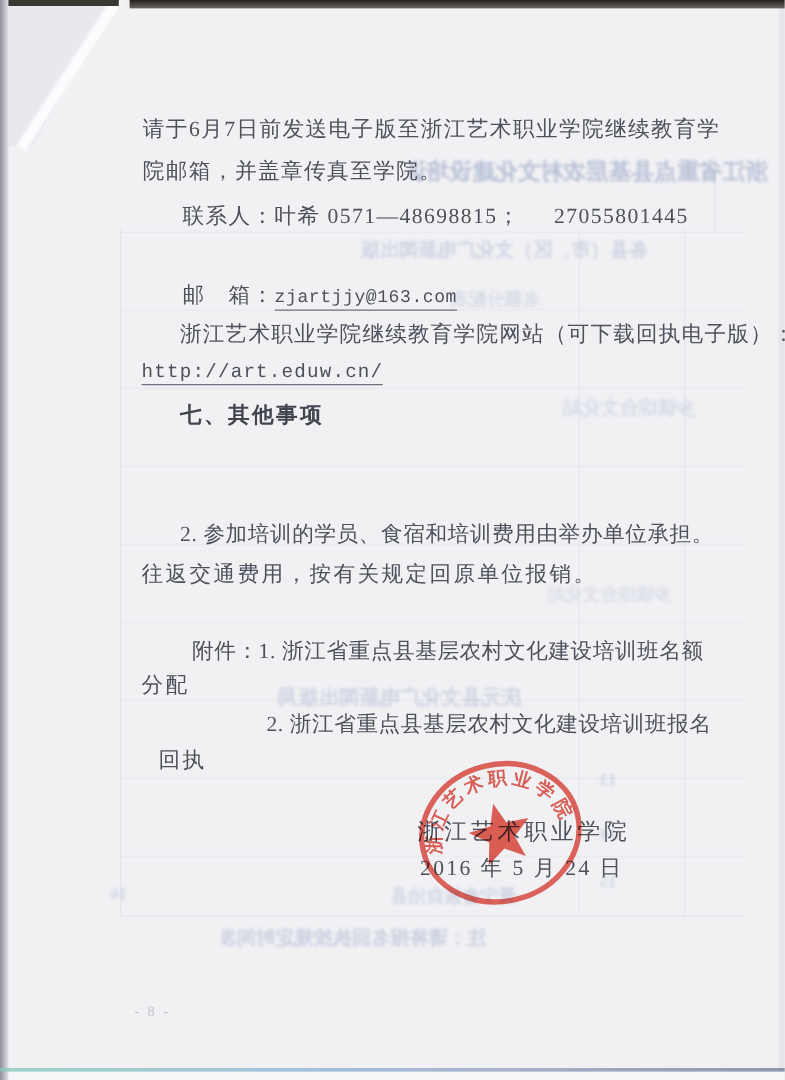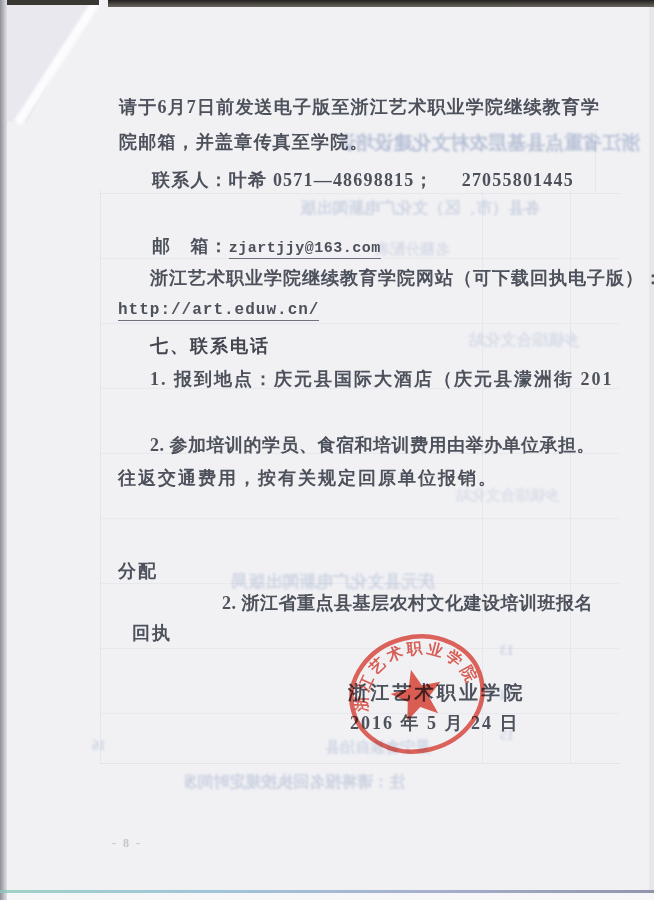--- a/index.html
+++ b/index.html
@@ -24,21 +24,21 @@
   .scan-right{position:absolute;right:0;top:0;width:5px;height:100%;background:#e6e6ec;z-index:3;}
 
   
   .bleed,.bleed-num{position:absolute;transform:scaleX(-1);filter:blur(1.3px);
          font-weight:bold;color:#7e92b8;white-space:nowrap;overflow:hidden;z-index:4;
          font-family:"Liberation Serif","DejaVu Serif",serif;}
   .bleed-line{position:absolute;background:#97a3c2;z-index:3;}
 
   
   .line{position:absolute;white-space:nowrap;color:#4d515b;font-size:18px;
-        letter-spacing:1.2px;z-index:10;font-weight:bold;}
+        letter-spacing:1.2px;z-index:10;}
   .line .gap28{display:inline-block;width:28px;}
   .line .gap64{display:inline-block;width:64px;}
   .bold{font-weight:bold;color:#42454e;}
   .mono{font-family:"Liberation Mono","DejaVu Sans Mono",monospace;font-size:15px;letter-spacing:.5px;}
   .uline{border-bottom:1px solid rgba(77,82,96,.8);padding-bottom:1px;}
   .faint{color:#9aa0a8;opacity:.55;font-size:12px;letter-spacing:2px;}
 
   .seal-svg{position:absolute;left:322px;top:599px;z-index:20;
             mix-blend-mode:multiply;opacity:.93;filter:blur(.4px);}
 </style>
@@ -82,26 +82,26 @@
   <div class="line" style="left:119px;top:130px">院邮箱，并盖章传真至学院。</div>
 
   <div class="line" style="left:152px;top:168px"><span>联系人：叶希 0571—48698815；</span><span class="gap28"></span><span>27055801445</span></div>
 
 
   <div class="line" style="left:152px;top:234px"><span>邮　箱：</span><span class="mono uline">zjartjjy@163.com</span></div>
 
   <div class="line" style="left:150px;top:266px;letter-spacing:1px">浙江艺术职业学院继续教育学院网站（可下载回执电子版）：</div>
   <div class="line mono uline" style="left:118px;top:301px;font-size:16px;letter-spacing:1px">http://art.eduw.cn/</div>
 
-  <div class="line bold" style="left:150px;top:334px;letter-spacing:2px">七、联系电话</div>
+  <div class="line bold" style="left:150px;top:334px;letter-spacing:2px">七、其他事项</div>
 
-  <div class="line" style="left:150px;top:367px;letter-spacing:2px">1. 报到地点：庆元县国际大酒店（庆元县濛洲街 201</div>
   <div class="line" style="left:150px;top:433px;letter-spacing:.5px">2. 参加培训的学员、食宿和培训费用由举办单位承担。</div>
   <div class="line" style="left:118px;top:466px;letter-spacing:2px">往返交通费用，按有关规定回原单位报销。</div>
 
+  <div class="line" style="left:160px;top:530px;letter-spacing:.5px">附件：1. 浙江省重点县基层农村文化建设培训班名额</div>
   <div class="line" style="left:118px;top:559px;letter-spacing:2px">分配</div>
   <div class="line" style="left:222px;top:591px;letter-spacing:.5px">2. 浙江省重点县基层农村文化建设培训班报名</div>
   <div class="line" style="left:132px;top:621px;letter-spacing:2px">回执</div>
 
   <div class="line" style="left:348px;top:680px;font-size:19px;letter-spacing:3.2px">浙江艺术职业学院</div>
   <div class="line" style="left:350px;top:711px;letter-spacing:2px">2016 年 5 月 24 日</div>
 
   <div class="line faint" style="left:112px;top:836px">- 8 -</div>
 
   <svg class="seal-svg" width="190" height="200" viewBox="0 0 190 200">

